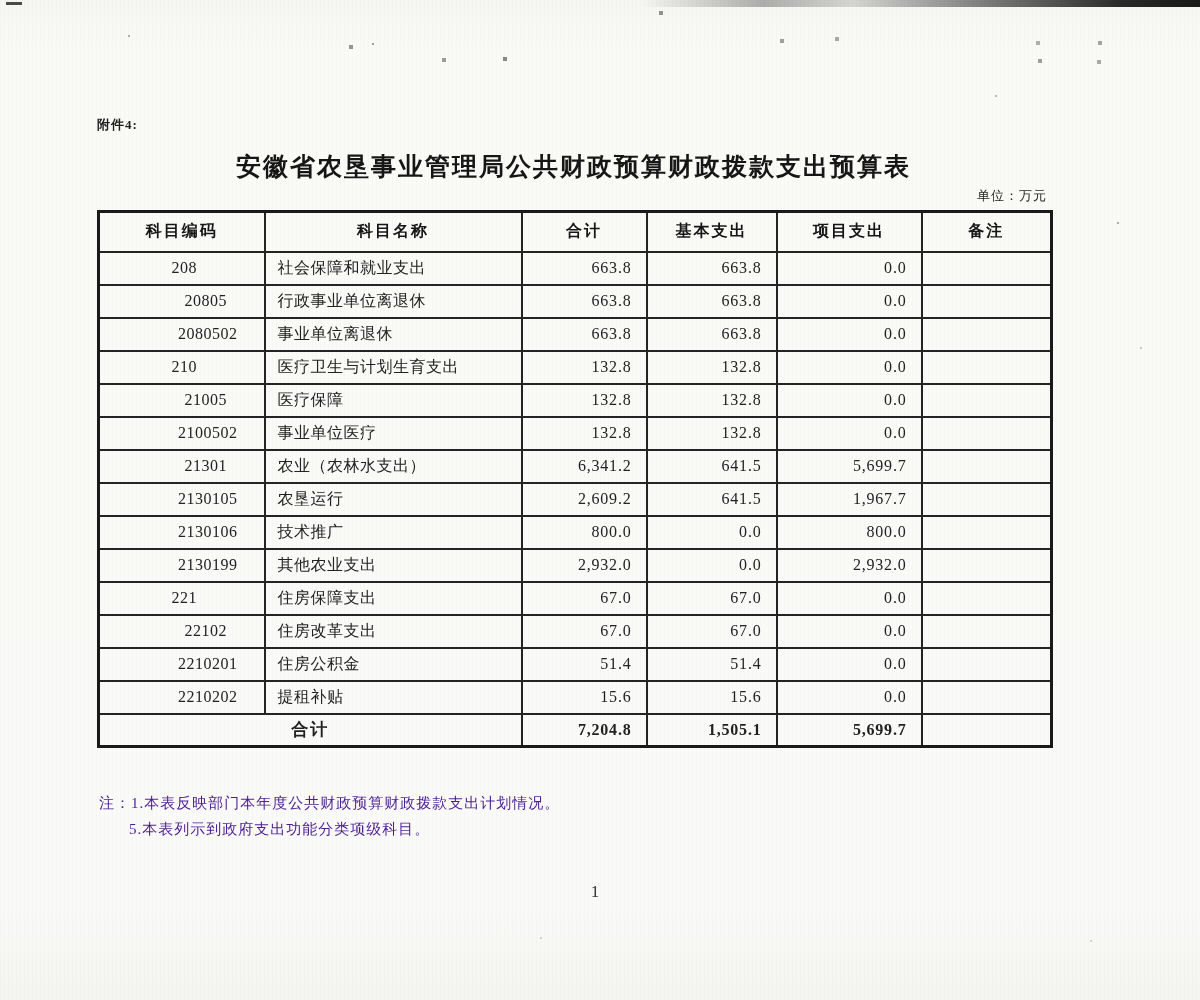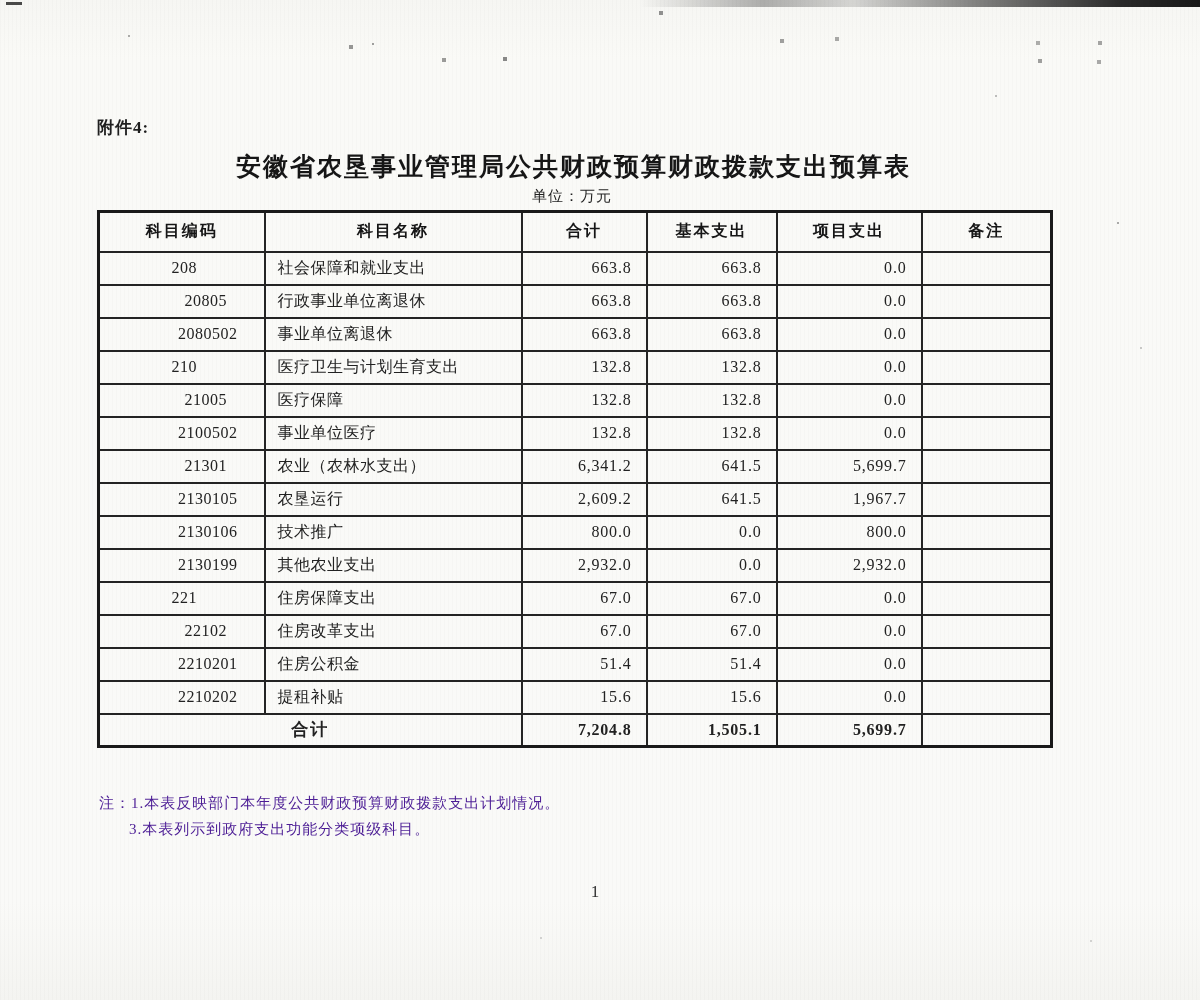--- a/index.html
+++ b/index.html
@@ -48,30 +48,30 @@
       1098px 61px 0 1px rgba(70,70,70,0.45),
       995px 95px 0 0 rgba(100,100,100,0.4),
       1117px 222px 0 0 rgba(90,90,90,0.5),
       1140px 347px 0 0 rgba(110,110,110,0.35),
       540px 937px 0 0 rgba(140,140,140,0.35),
       1090px 940px 0 0 rgba(140,140,140,0.35);
   }
   
   .attachment {
     position: absolute; top: 116px; left: 97px;
-    font-size: 17px; font-weight: 700; letter-spacing: 1px;
+    font-size: 13px; font-weight: 700; letter-spacing: 1px;
   }
   .doc-title {
     position: absolute; top: 150px; left: 97px; width: 953px;
     text-align: center; font-size: 25px; font-weight: 700; letter-spacing: 2px;
     color: #161616;
   }
   .unit-label {
     position: absolute; top: 187px; left: 97px; width: 950px;
-    text-align: center; font-size: 15px; letter-spacing: 1px;
+    text-align: right; font-size: 13px; letter-spacing: 1px;
   }
   table.budget {
     position: absolute; top: 210px; left: 97px; width: 953px;
     border-collapse: collapse; table-layout: fixed;
   }
   table.budget th, table.budget td {
     border: 2px solid #242424;
     font-size: 16px;
     overflow: hidden; white-space: nowrap;
   }
@@ -253,16 +253,16 @@
       <td class="c-num">7,204.8</td>
       <td class="c-num">1,505.1</td>
       <td class="c-num">5,699.7</td>
       <td class="c-remark"></td>
     </tr>
   </tbody>
 </table>
 
 <div class="notes">
   <div class="note-line">注：1.本表反映部门本年度公共财政预算财政拨款支出计划情况。</div>
-  <div class="note-line second">3.本表列示到政府支出功能分类项级科目。</div>
+  <div class="note-line second">5.本表列示到政府支出功能分类项级科目。</div>
 </div>
 
 <div class="page-number">1</div>
 
 </body></html>

